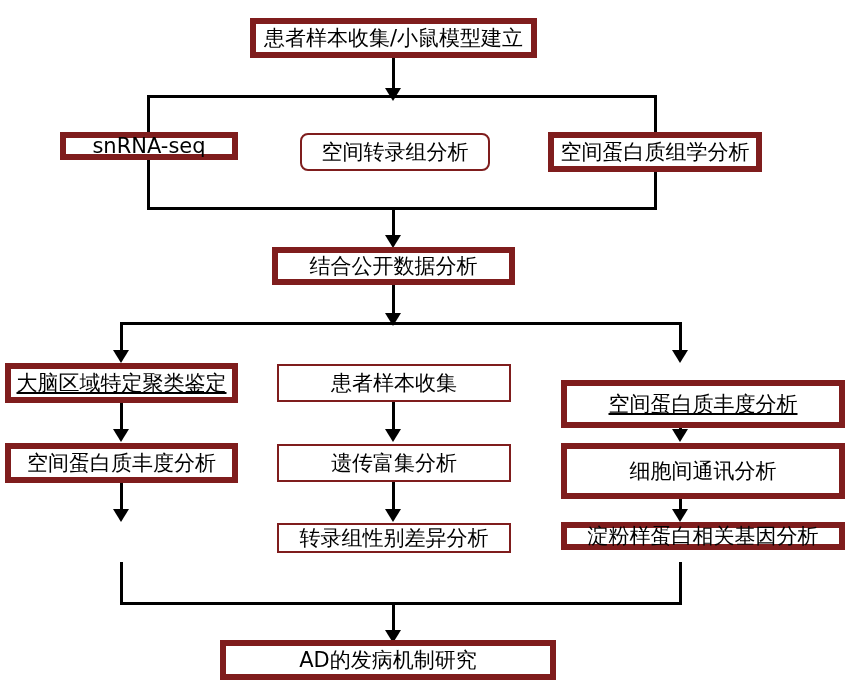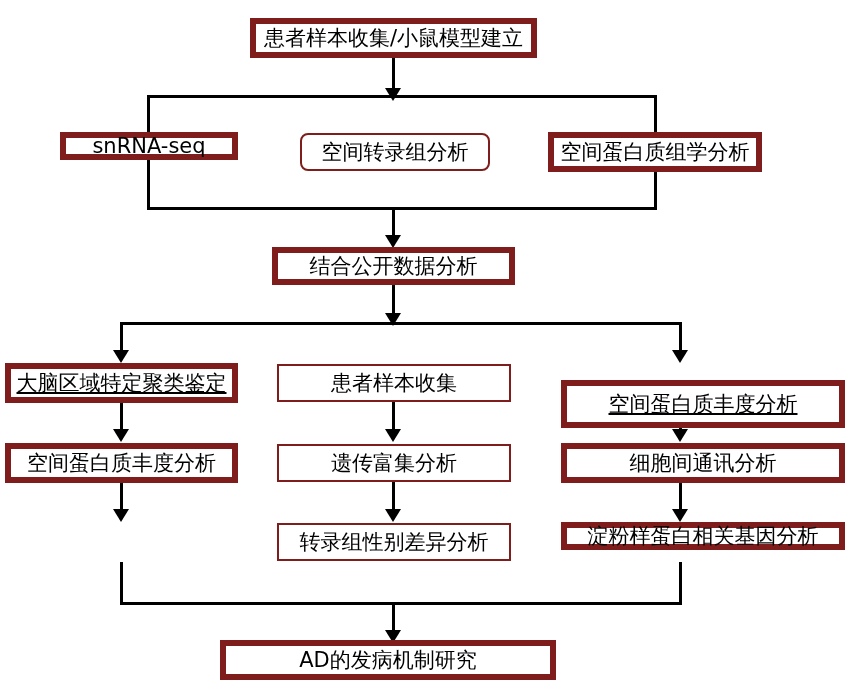--- a/index.html
+++ b/index.html
@@ -127,31 +127,31 @@
   </div>
   <div class="vline" style="left:392px; top:402px; height:33px;"></div>
   <div class="arrowhead" style="left:385px; top:429px;"></div>
 
   <div class="node thin" style="left:277px; top:444px; width:234px; height:38px;">
     <span class="label">遗传富集分析</span>
   </div>
   <div class="vline" style="left:392px; top:482px; height:33px;"></div>
   <div class="arrowhead" style="left:385px; top:509px;"></div>
 
-  <div class="node thin" style="left:277px; top:523px; width:234px; height:38px;">
+  <div class="node thin" style="left:277px; top:523px; width:234px; height:30px;">
     <span class="label">转录组性别差异分析</span>
   </div>
 
   <div class="node" style="left:561px; top:380px; width:284px; height:48px;text-decoration:underline;">
     <span class="label">空间蛋白质丰度分析</span>
   </div>
   <div class="vline" style="left:679px; top:403px; height:32px;"></div>
   <div class="arrowhead" style="left:672px; top:429px;"></div>
 
-  <div class="node" style="left:561px; top:443px; width:284px; height:40px;">
+  <div class="node" style="left:561px; top:443px; width:284px; height:56px;">
     <span class="label">细胞间通讯分析</span>
   </div>
   <div class="vline" style="left:679px; top:483px; height:32px;"></div>
   <div class="arrowhead" style="left:672px; top:509px;"></div>
 
   <div class="node" style="left:561px; top:522px; width:284px; height:28px;">
     <span class="label">淀粉样蛋白相关基因分析</span>
   </div>
   <div class="vline" style="left:679px; top:562px; height:43px;"></div>
 

